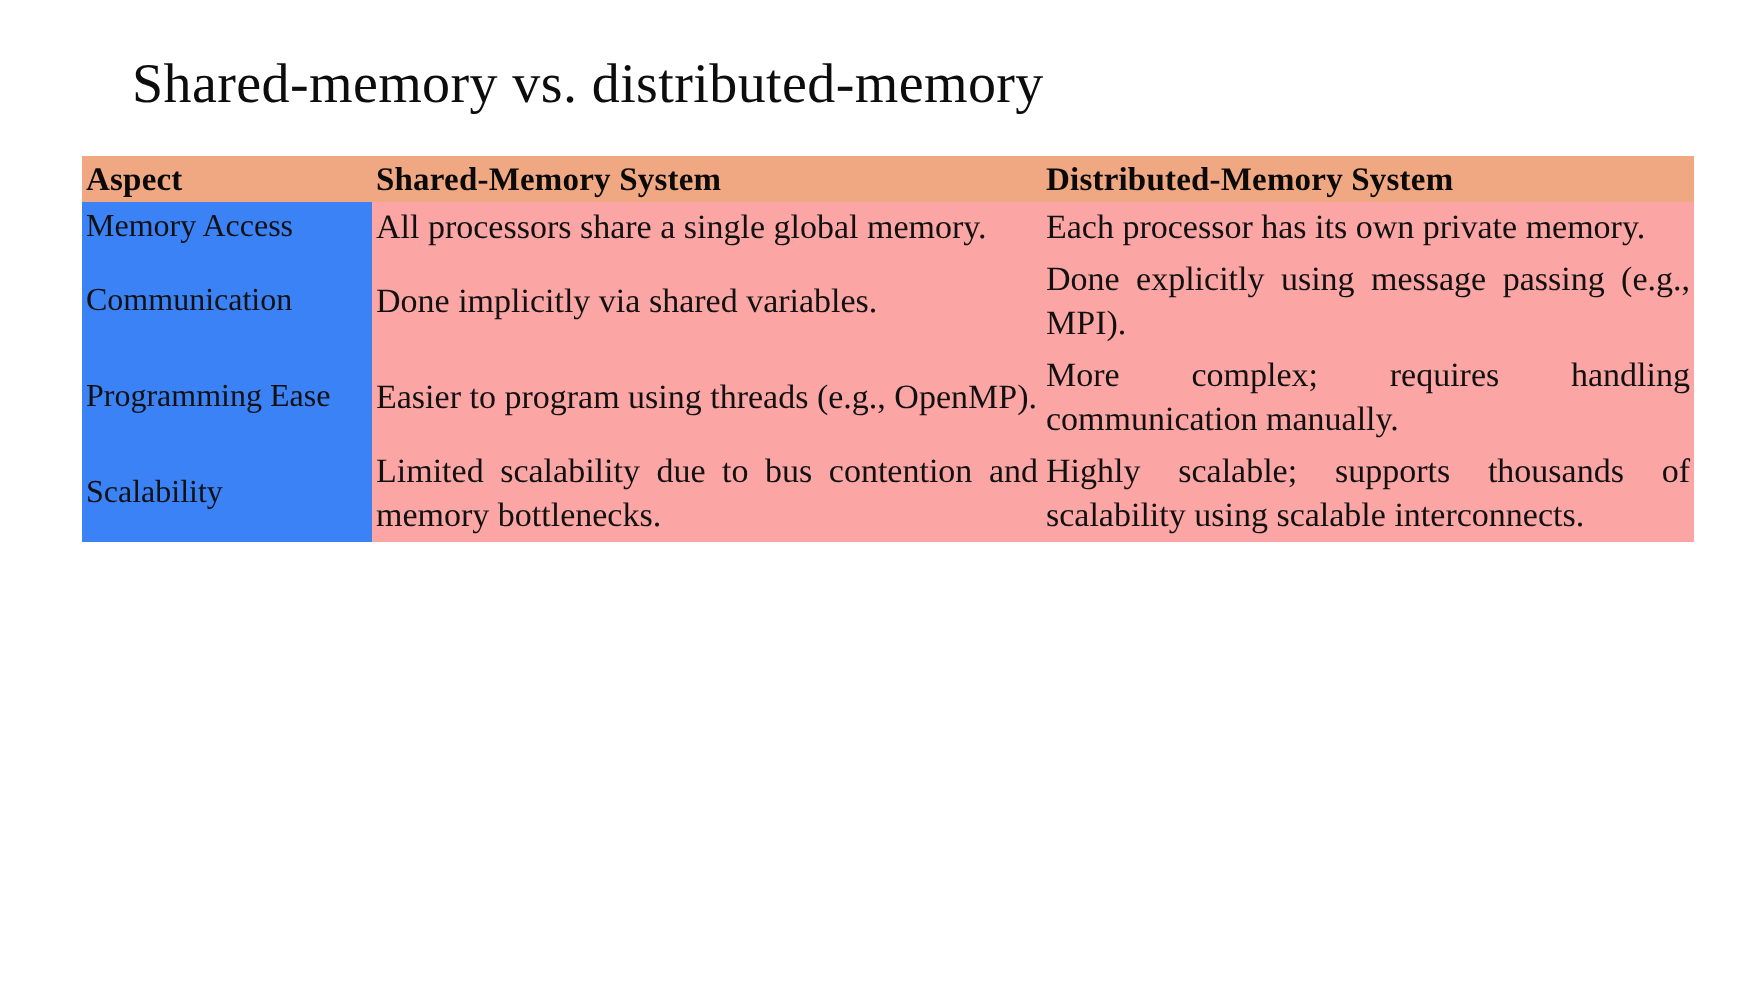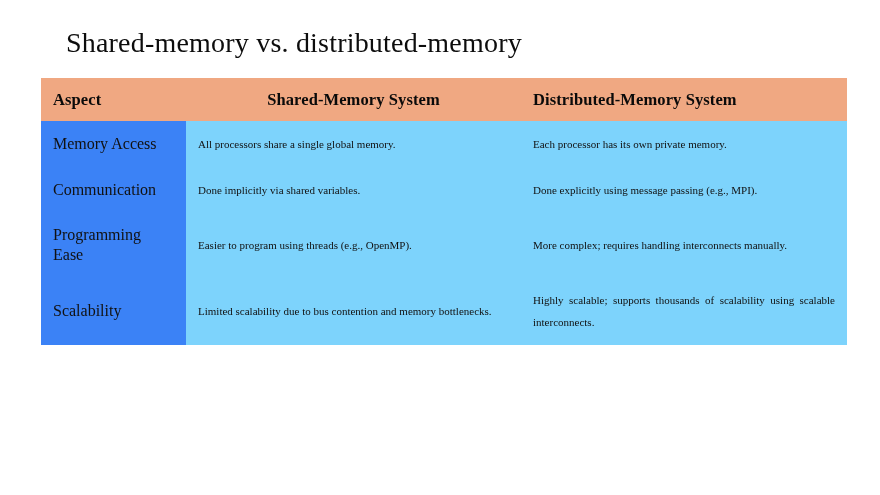--- a/index.html
+++ b/index.html
@@ -45,56 +45,56 @@
     table-layout: fixed;
     border-spacing: 0;
   }
 
   #comparison-table col.c-aspect  { width: 145px; }
   #comparison-table col.c-shared  { width: 335px; }
   #comparison-table col.c-distrib { width: 326px; }
 
   #comparison-table th,
   #comparison-table td {
-    padding: 12px;
+    padding: 2px;
     margin: 2px;
     vertical-align: middle;
     border: none;
   }
 
   
   thead tr.header-row th {
     background: #F0A882;
     font-weight: bold;
     font-size: 16.5px;
     line-height: 19px;
     padding: 7px 0 7px 7px;
     text-align: left;
     color: #0a0a0a;
     letter-spacing: 0.1px;
     border-bottom: 1px solid #d8d8d8;
   }
-  thead tr.header-row th.th-shared   { padding-left: 9px; text-align: center; }
+  thead tr.header-row th.th-shared   { padding-left: 9px; }
   thead tr.header-row th.th-distrib  { padding-left: 10px; }
 
   
   td.aspect-cell {
     background: #3b82f6;
     font-size: 16px;
     line-height: 20px;
     padding: 6px 6px 6px 7px;
     text-align: left;
     vertical-align: middle;
     border-right: 2px solid #2a1a2a;
   }
 
   
   td.content-cell {
-    background: #7dd3fc;
-    font-size: 11px;
+    background: #fca5a5;
+    font-size: 17px;
     line-height: 22px;
     padding: 5px 8px 5px 8px;
     text-align: justify;
     text-align-last: left;
     vertical-align: middle;
     hyphens: none;
   }
   td.content-cell.col-distrib {
     border-left: 2px solid #2a1a2a;
   }
@@ -131,21 +131,21 @@
 
       <tr>
         <td class="aspect-cell">Communication</td>
         <td class="content-cell col-shared">Done implicitly via shared variables.</td>
         <td class="content-cell col-distrib">Done explicitly using message passing (e.g., MPI).</td>
       </tr>
 
       <tr>
         <td class="aspect-cell">Programming Ease</td>
         <td class="content-cell col-shared">Easier to program using threads (e.g., OpenMP).</td>
-        <td class="content-cell col-distrib">More complex; requires handling interconnects manually.</td>
+        <td class="content-cell col-distrib">More complex; requires handling communication manually.</td>
       </tr>
 
       <tr>
         <td class="aspect-cell">Scalability</td>
         <td class="content-cell col-shared">Limited scalability due to bus contention and memory bottlenecks.</td>
         <td class="content-cell col-distrib">Highly scalable; supports thousands of scalability using scalable interconnects.</td>
       </tr>
 
 
 

